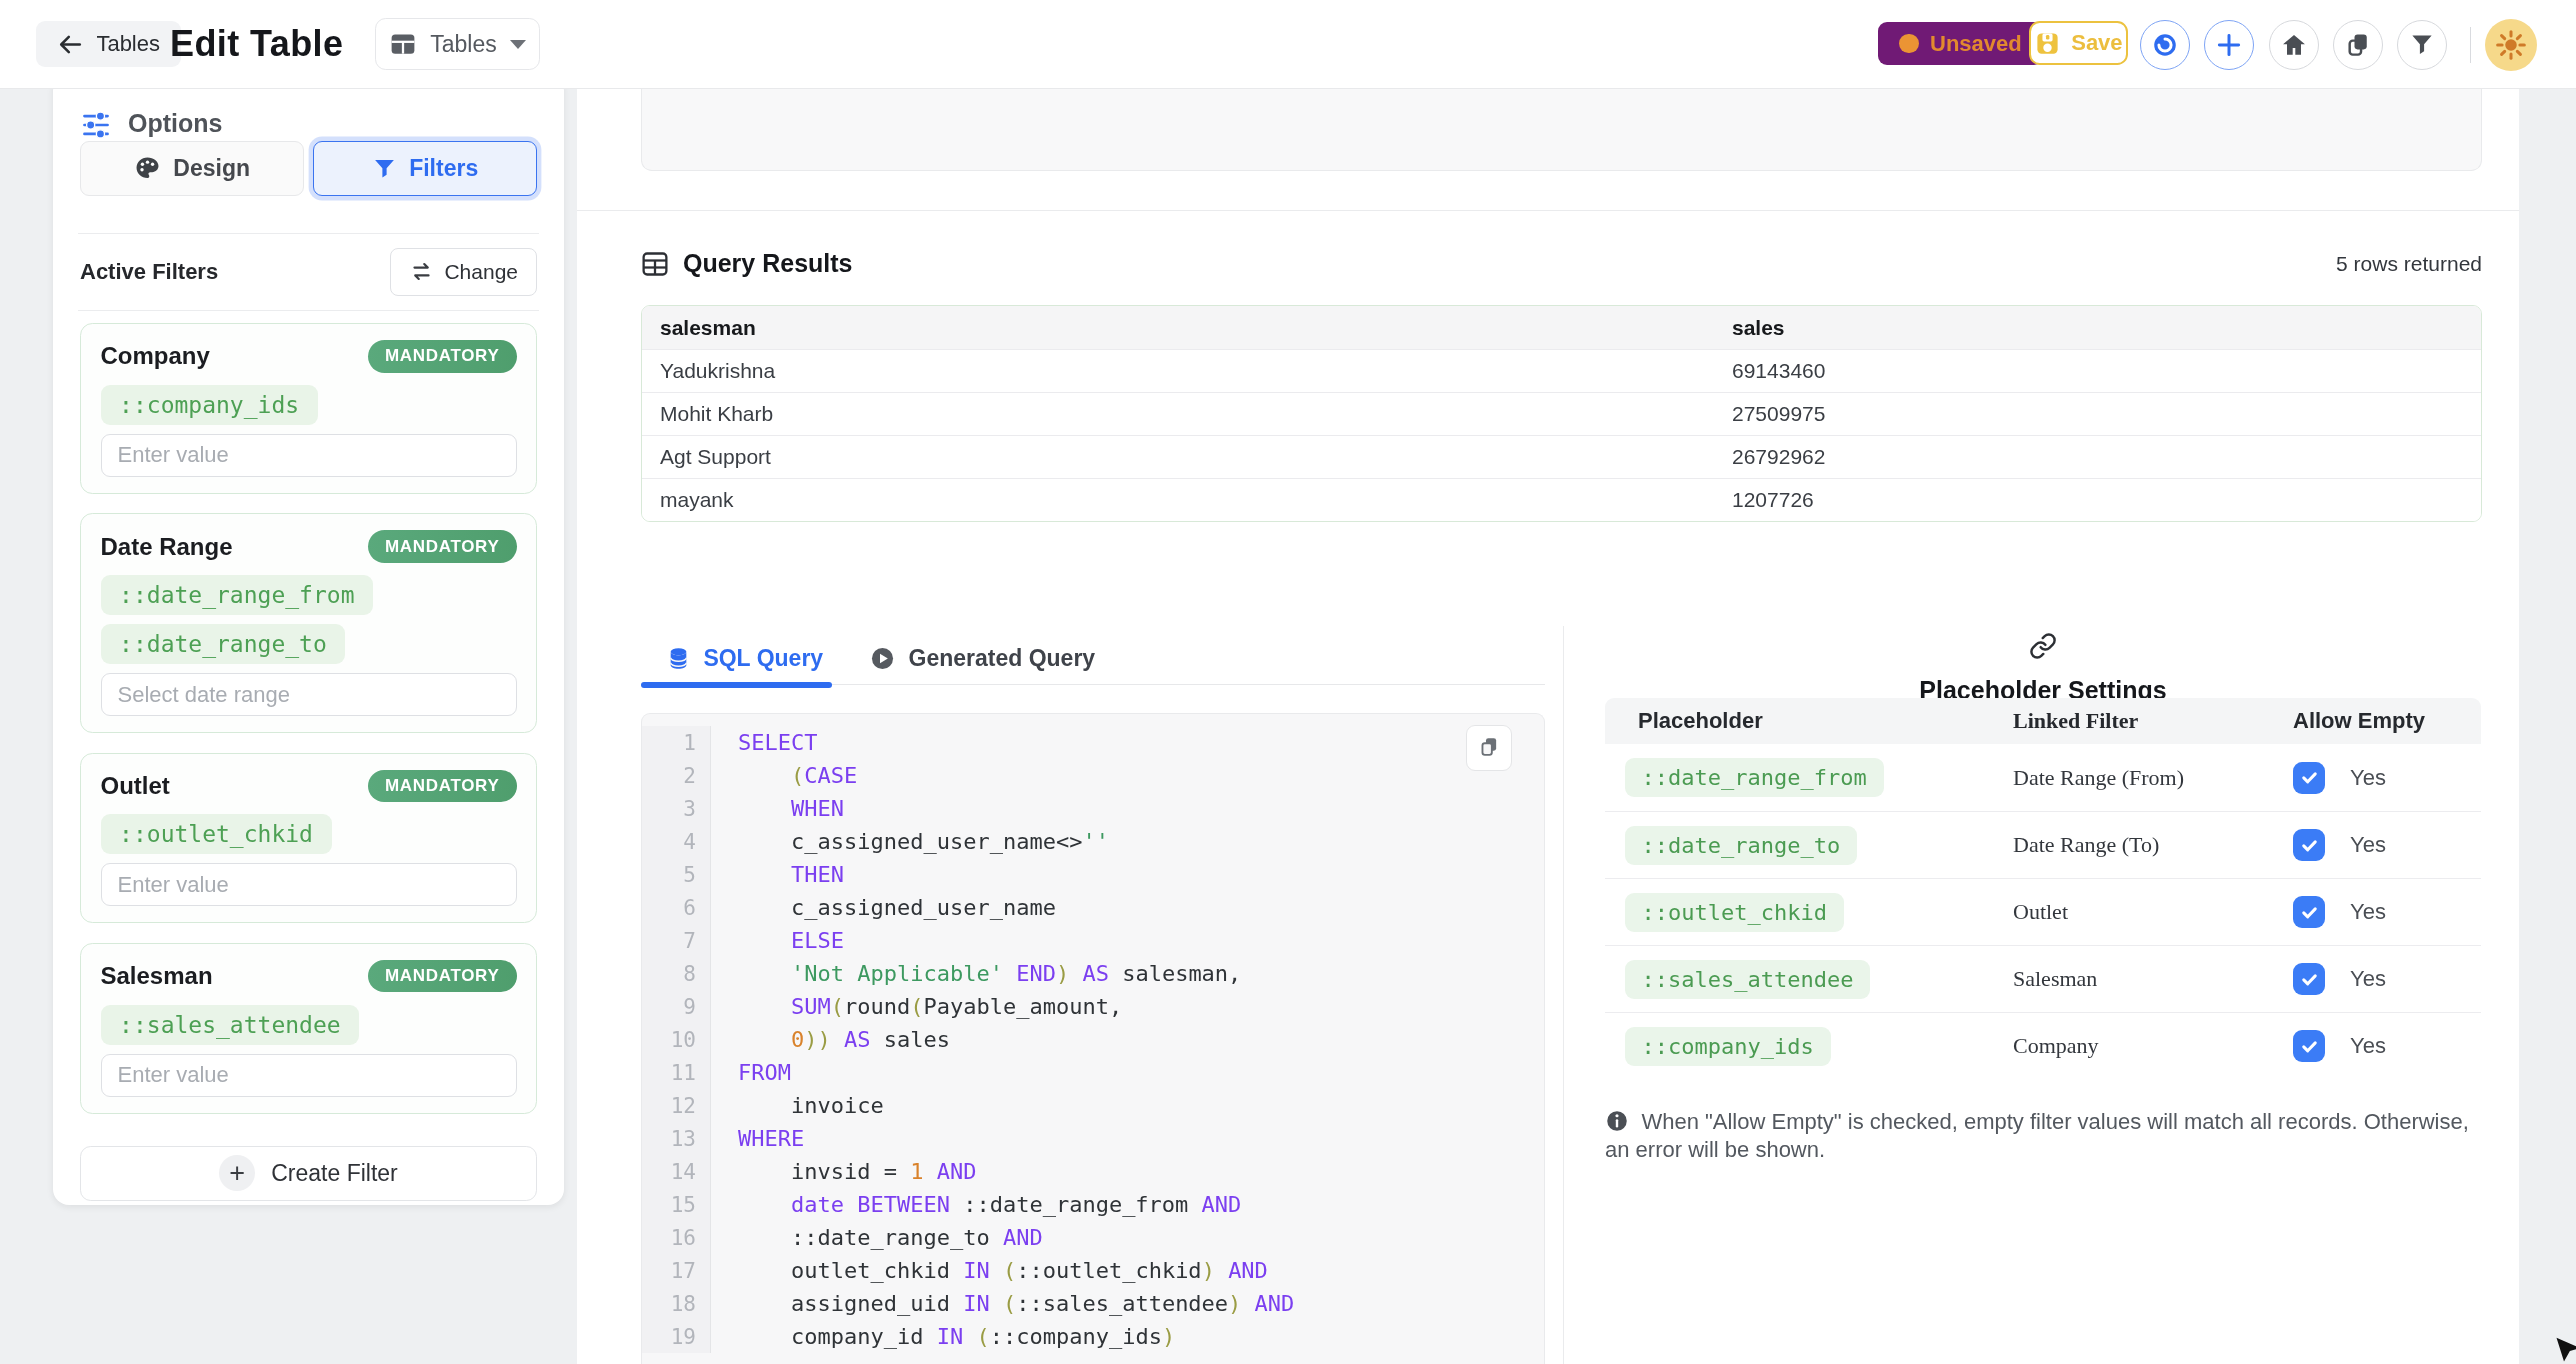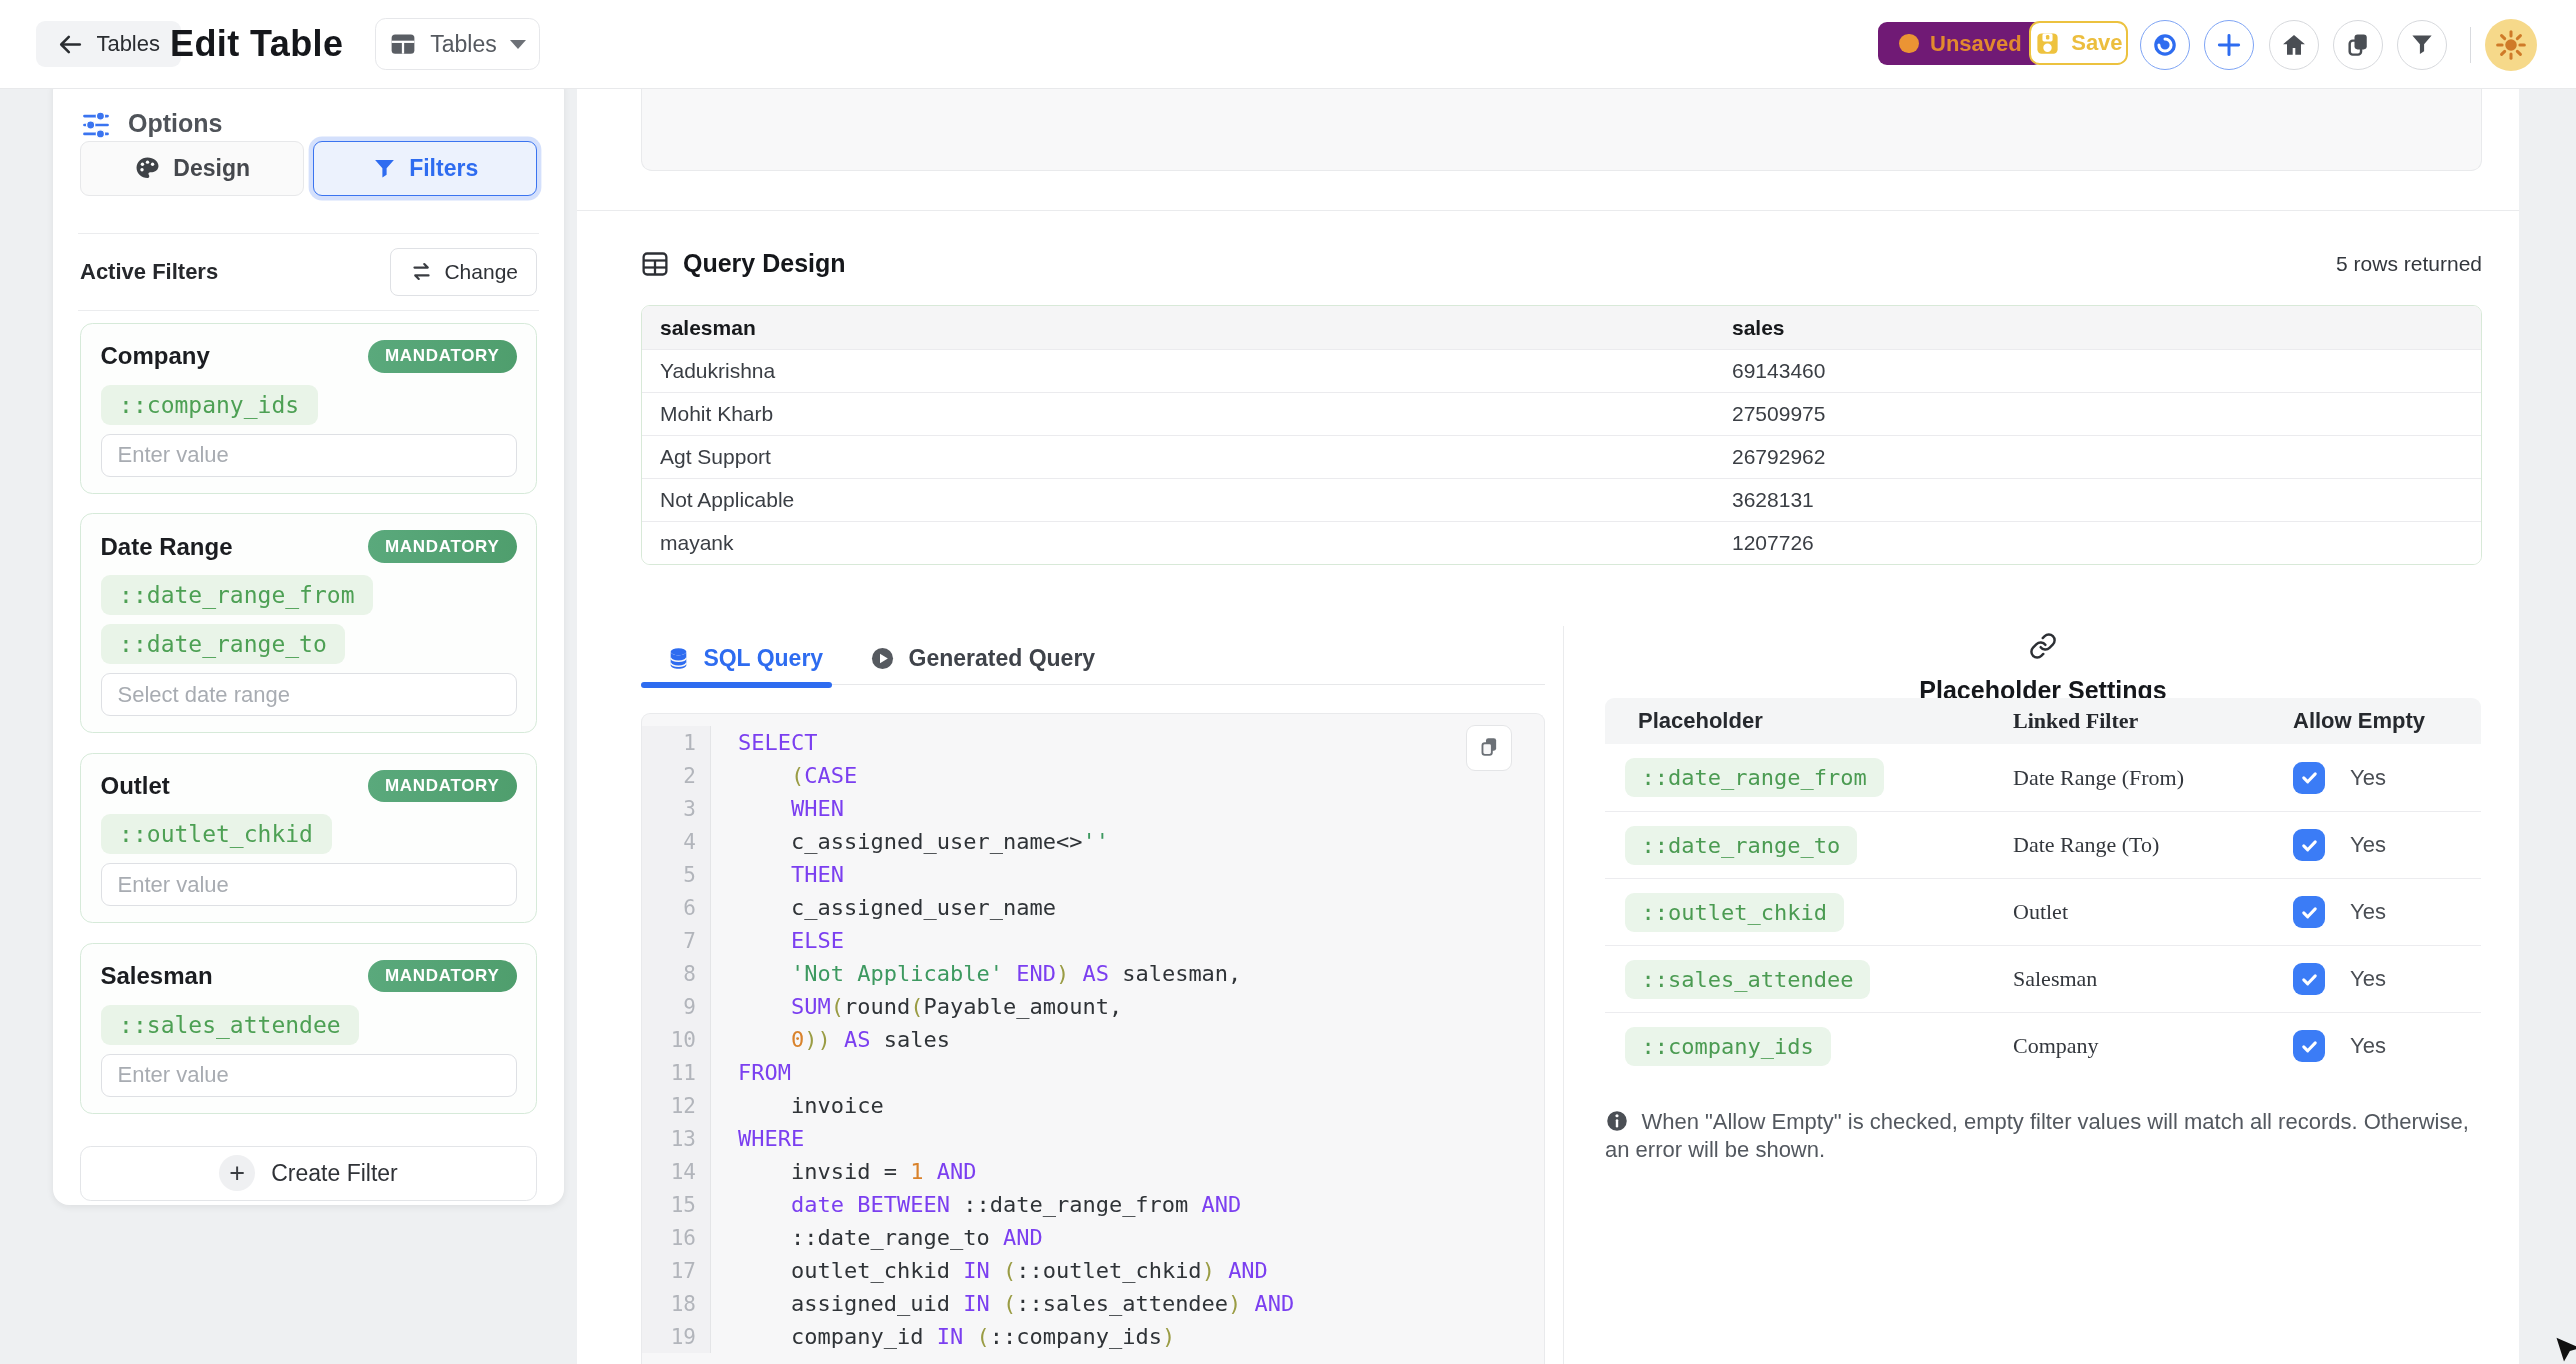--- a/index.html
+++ b/index.html
@@ -341,45 +341,41 @@
 
     <div class="qr-row">
       <span>
         <svg width="28" height="28" viewBox="0 0 32 32">
             <rect x="3" y="4" width="26" height="24" rx="4" fill="none" stroke="#2c2f34" stroke-width="2.6"></rect>
             <line x1="3" y1="12" x2="29" y2="12" stroke="#2c2f34" stroke-width="2.6"></line>
             <line x1="16" y1="12" x2="16" y2="28" stroke="#2c2f34" stroke-width="2.6"></line>
             <line x1="3" y1="20" x2="29" y2="20" stroke="#2c2f34" stroke-width="2.6"></line>
           </svg>
       </span>
-      <span class="qr-title">Query Design</span>
+      <span class="qr-title">Query Results</span>
       <span class="rows-returned">5 rows returned</span>
     </div>
 
     <div class="results-table">
       <div class="rt-header">
         <div class="rt-c1">salesman</div>
         <div class="rt-c2">sales</div>
       </div>
       <div id="rt-body">
           <div class="rt-row">
             <div class="rt-c1">Yadukrishna</div>
             <div class="rt-c2">69143460</div>
           </div>
           <div class="rt-row">
             <div class="rt-c1">Mohit Kharb</div>
             <div class="rt-c2">27509975</div>
           </div>
           <div class="rt-row">
             <div class="rt-c1">Agt Support</div>
             <div class="rt-c2">26792962</div>
-          </div>
-          <div class="rt-row">
-            <div class="rt-c1">Not Applicable</div>
-            <div class="rt-c2">3628131</div>
           </div>
           <div class="rt-row">
             <div class="rt-c1">mayank</div>
             <div class="rt-c2">1207726</div>
           </div>
         </div>
     </div>
 
     <div class="tabs-row">
       <div class="q-tab active">

